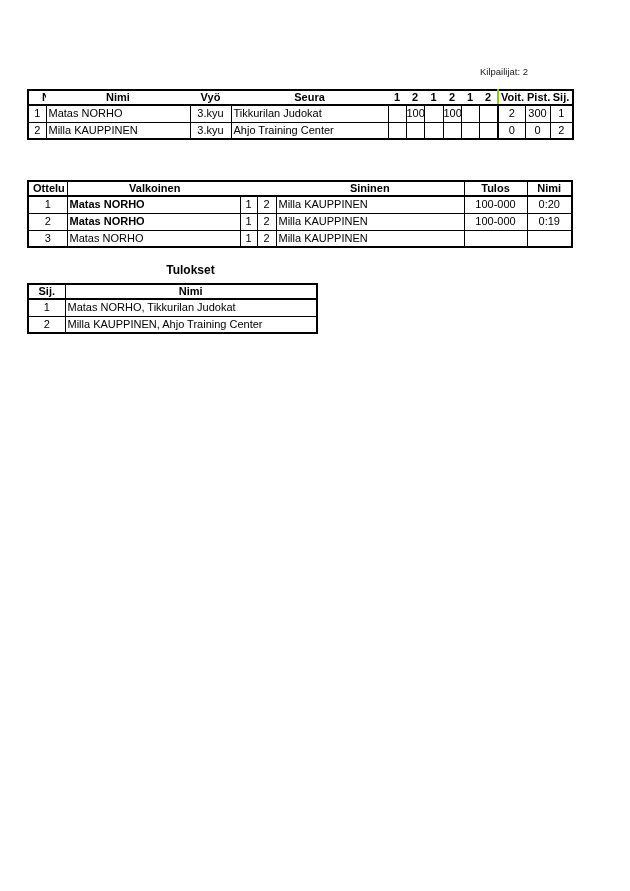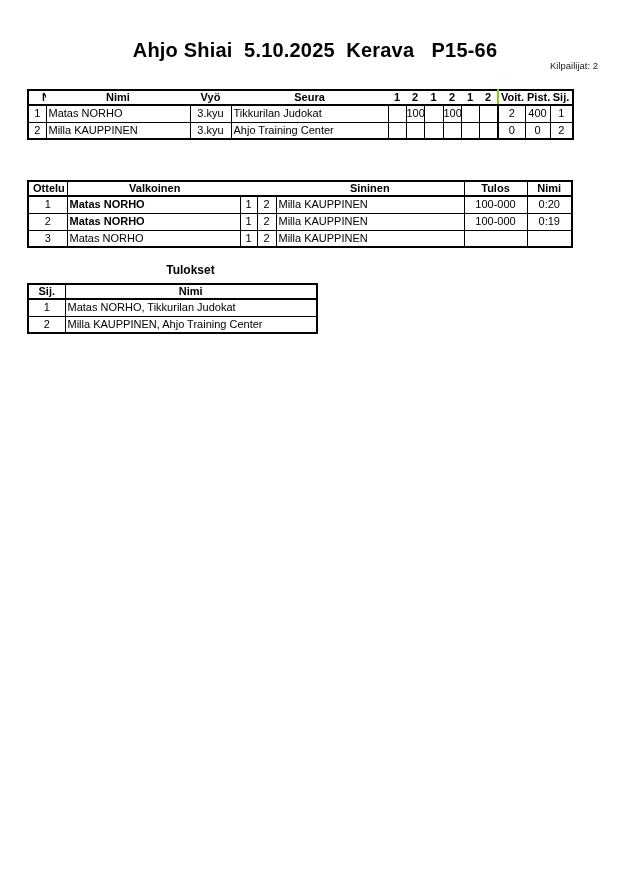--- a/index.html
+++ b/index.html
@@ -13,22 +13,22 @@
   .title{
     position:absolute;left:0;right:0;top:39px;
     text-align:center;font-size:20px;font-weight:bold;
     white-space:pre;letter-spacing:0.2px;
   }
   .subtitle{
     position:absolute;left:0;width:540px;top:64px;
     text-align:center;font-size:12px;font-weight:bold;
   }
   .count-label{
-    position:absolute;left:480px;width:118px;top:60px;
-    text-align:right;font-size:9.5px;color:#1a1a1a;
+    position:absolute;left:480px;width:118px;top:66px;
+    text-align:left;font-size:9.5px;color:#1a1a1a;
   }
   .section-heading{
     position:absolute;text-align:center;font-size:12px;font-weight:bold;
   }
   #heading-matches{left:28px;width:544px;top:160px;}
   #heading-results{left:28px;width:289px;top:263px;padding-left:36px;box-sizing:border-box;}
 
   table{
     border-collapse:collapse;table-layout:fixed;
     position:absolute;background:#fff;
@@ -58,21 +58,20 @@
   #tbl-matches thead th.white-h{padding-right:36px;}
   
   #tbl-results{left:27px;top:283px;width:289px;}
   #tbl-results thead th{border-left:1px solid #000;border-right:1px solid #000;}
 </style>
 </head>
 <body>
 
 <div class="page">
 
-  <div class="title">Ahjo Shiai  5.10.2025  Kerava   P15-66</div>
   <div class="count-label">Kilpailijat: 2</div>
 
   <table id="tbl-competitors">
     <colgroup>
       <col style="width:18px">
         <col style="width:144px">
         <col style="width:41px">
         <col style="width:157px">
       <col style="width:18px">
         <col style="width:18px">
@@ -107,21 +106,21 @@
         <td class="l">Matas NORHO</td>
         <td class="c">3.kyu</td>
         <td class="l">Tikkurilan Judokat</td>
         <td class="c"></td>
         <td class="c" style="padding:0">100</td>
         <td class="c"></td>
         <td class="c" style="padding:0">100</td>
         <td class="c"></td>
         <td class="c"></td>
         <td class="c" style="border-left:2px solid #000">2</td>
-        <td class="c">400</td>
+        <td class="c">300</td>
         <td class="c">1</td>
       </tr>
       <tr>
         <td class="c">2</td>
         <td class="l">Milla KAUPPINEN</td>
         <td class="c">3.kyu</td>
         <td class="l">Ahjo Training Center</td>
         <td class="c"></td>
         <td class="c"></td>
         <td class="c"></td>

